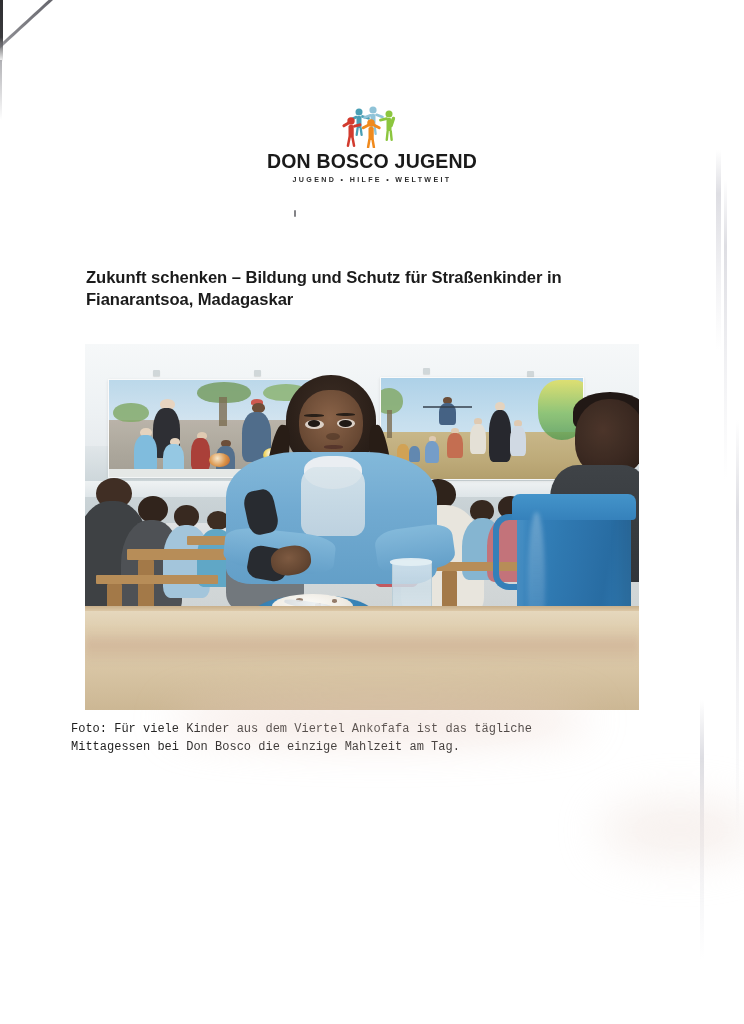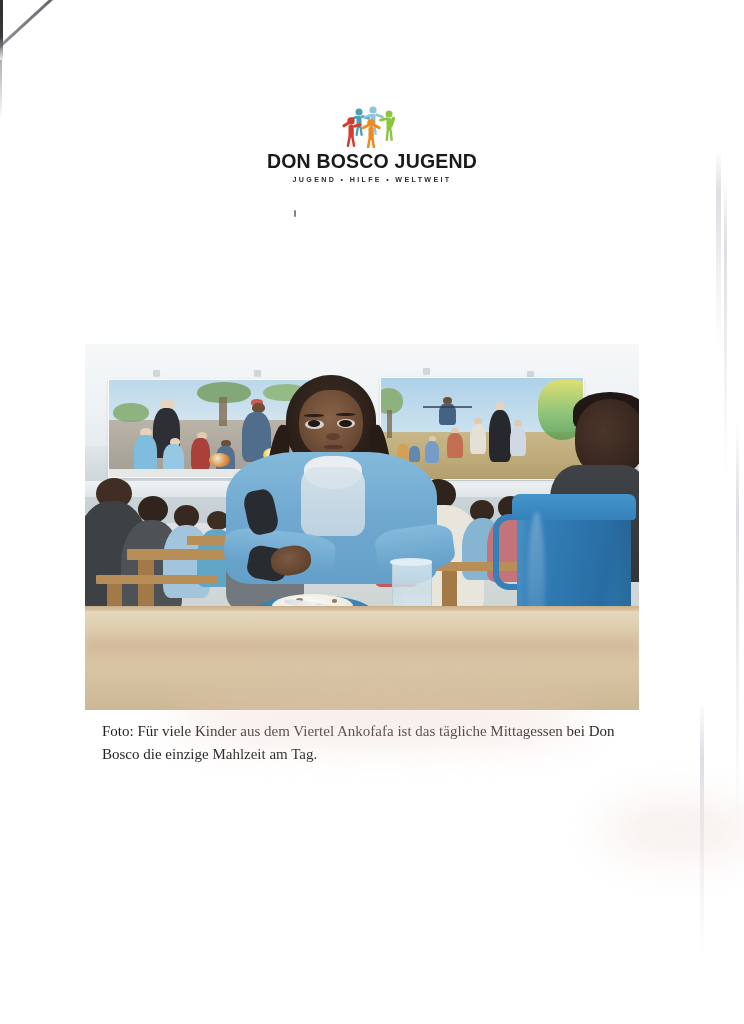--- a/index.html
+++ b/index.html
@@ -450,25 +450,25 @@
     position: absolute;
     left: 84.0%; top: 33%;
     width: 18%; height: 32%;
     background: linear-gradient(180deg, #3b3f44 0%, #2d3136 100%);
     border-radius: 28% 28% 6% 6%;
   }
 
   
   .caption {
     position: absolute;
-    left: 102px;
+    left: 71px;
     top: 720px;
     width: 540px;
-    font-family: Liberation Serif, serif;
-    font-size: 15px;
+    font-family: Liberation Mono, monospace;
+    font-size: 12px;
     line-height: 1.50;
     color: #1f1f1f;
   }
 </style>
 </head>
 <body>
 
 <div class="page">
 
   <div class="logo-block">
@@ -518,20 +518,21 @@
         <rect x="77" y="42" width="17" height="6" rx="3" transform="rotate(28 85.5 45)"></rect>
         <rect x="67" y="69" width="5" height="20" rx="2.5" transform="rotate(10 69.5 79)"></rect>
         <rect x="76" y="69" width="5" height="20" rx="2.5" transform="rotate(-10 78.5 79)"></rect>
       </g>
     </svg>
 
     <div class="logo-wordmark">DON BOSCO JUGEND</div>
     <div class="logo-tagline">JUGEND  •  HILFE  •  WELTWEIT</div>
   </div>
 
+  <h1 class="headline">Zukunft schenken – Bildung und Schutz für Straßenkinder in Fianarantsoa, Madagaskar</h1>
 
   <figure class="photo-frame" style="margin:0;">
     <div class="photo-inner">
 
       <div class="ph-ceiling"></div>
       <div class="ph-wall-lower"></div>
       <div class="ph-wall-band"></div>
       <div class="ph-floor"></div>
 
       <div class="mural-clip" style="left:12.2%; top:7.2%;"></div>

